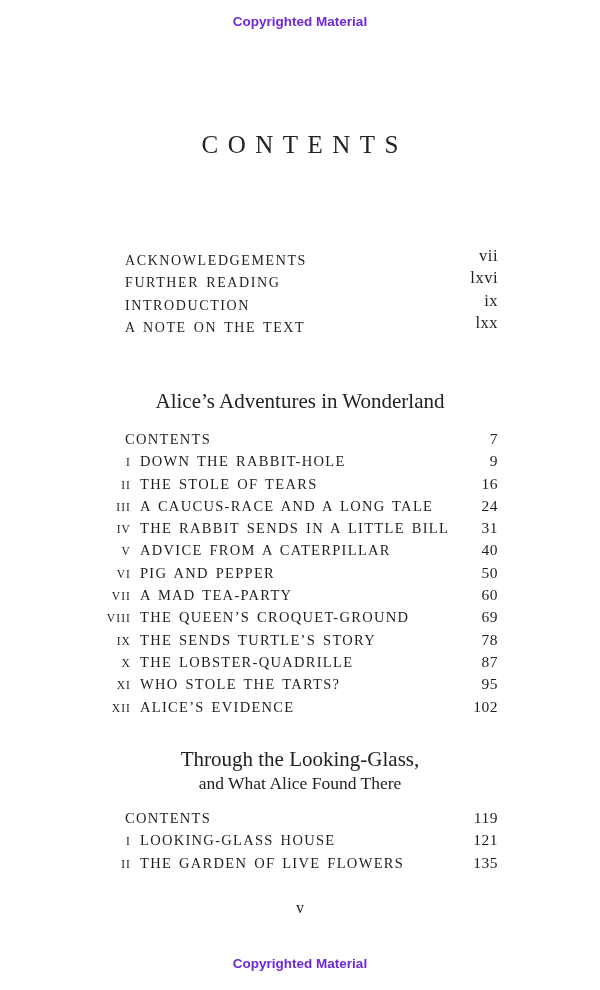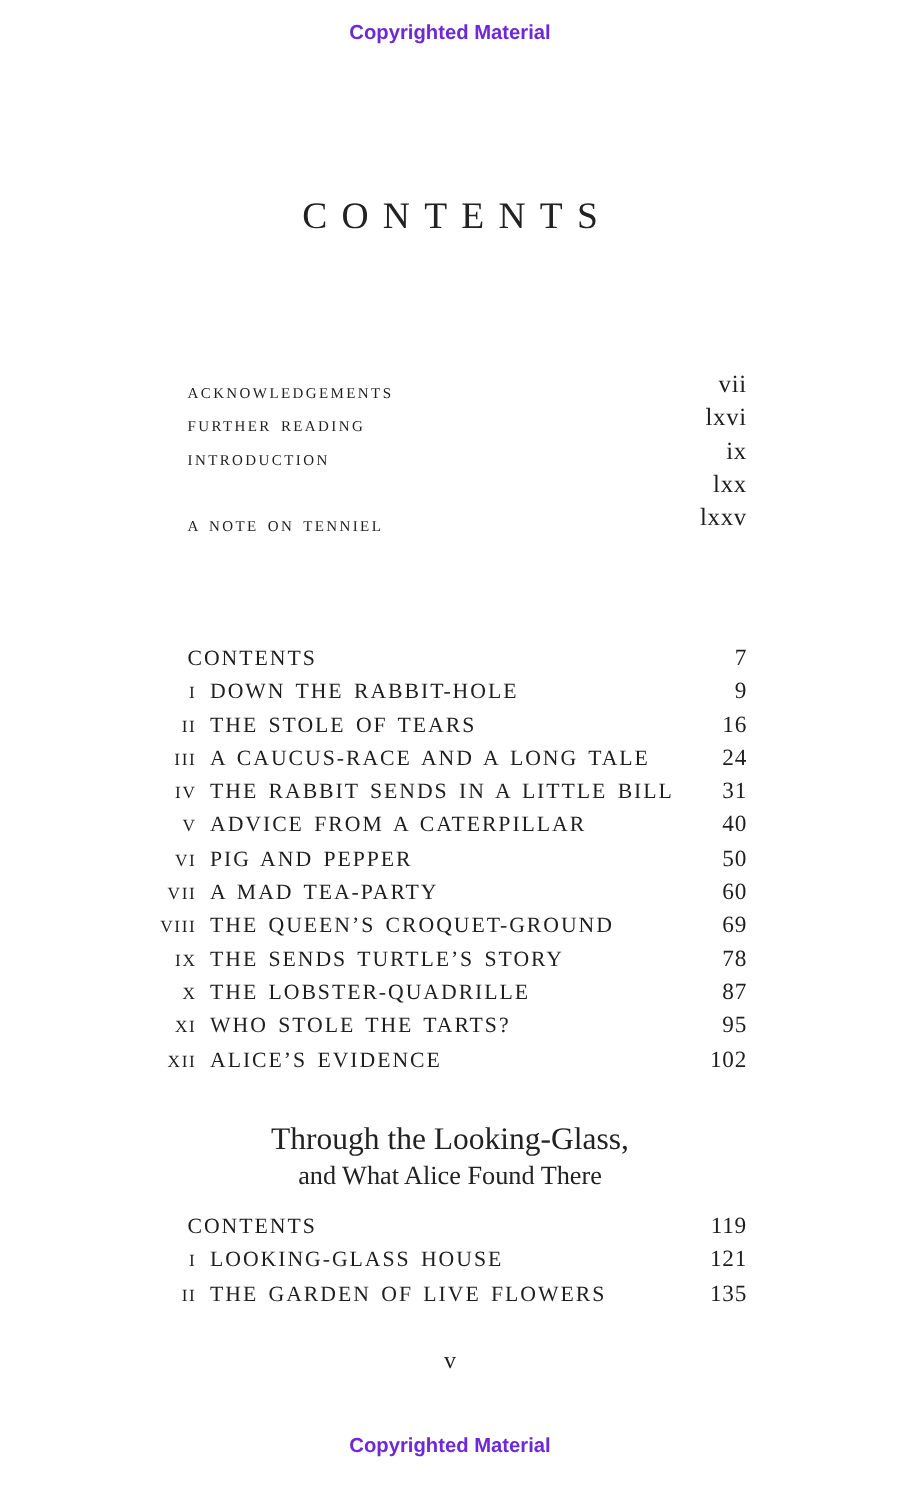--- a/index.html
+++ b/index.html
@@ -58,21 +58,21 @@
   }
   .row .pg{
     margin-left:auto;
     font-size:15.5px;
     letter-spacing:0.5px;
   }
   
   #front-list .row{padding-left:85px;}
   #front-list .num{width:31px;}
   #front-list .title{
-    font-size:10px;
+    font-size:14px;
     letter-spacing:1.6px;
   }
   #front-list .pg{
     font-size:16.5px;
     transform:translateY(-4px);
   }
   .sec-head{
     position:absolute;left:0;width:100%;
     margin:0;text-align:center;
     font-weight:normal;
@@ -107,29 +107,26 @@
         <span class="title">FURTHER READING</span>
         <span class="pg">lxvi</span>
       </div>
       <div class="row">
         <span class="num"></span>
         <span class="title">INTRODUCTION</span>
         <span class="pg">ix</span>
       </div>
       <div class="row">
         <span class="num"></span>
+        <span class="title">A NOTE ON THE TEXT</span>
         <span class="pg">lxx</span>
       </div>
-      <div class="row">
-        <span class="num"></span>
-        <span class="title">A NOTE ON TENNIEL</span>
-        <span class="pg">lxxv</span>
-      </div>
     </div>
 
+  <h2 class="sec-head" id="wonderland-head">Alice’s Adventures in Wonderland</h2>
 
   <div class="toc-list" id="wonderland-list">
       <div class="row contents-row">
         <span class="num"></span>
         <span class="title">CONTENTS</span>
         <span class="pg">7</span>
       </div>
       <div class="row">
         <span class="num">I</span>
         <span class="title">DOWN THE RABBIT-HOLE</span>

